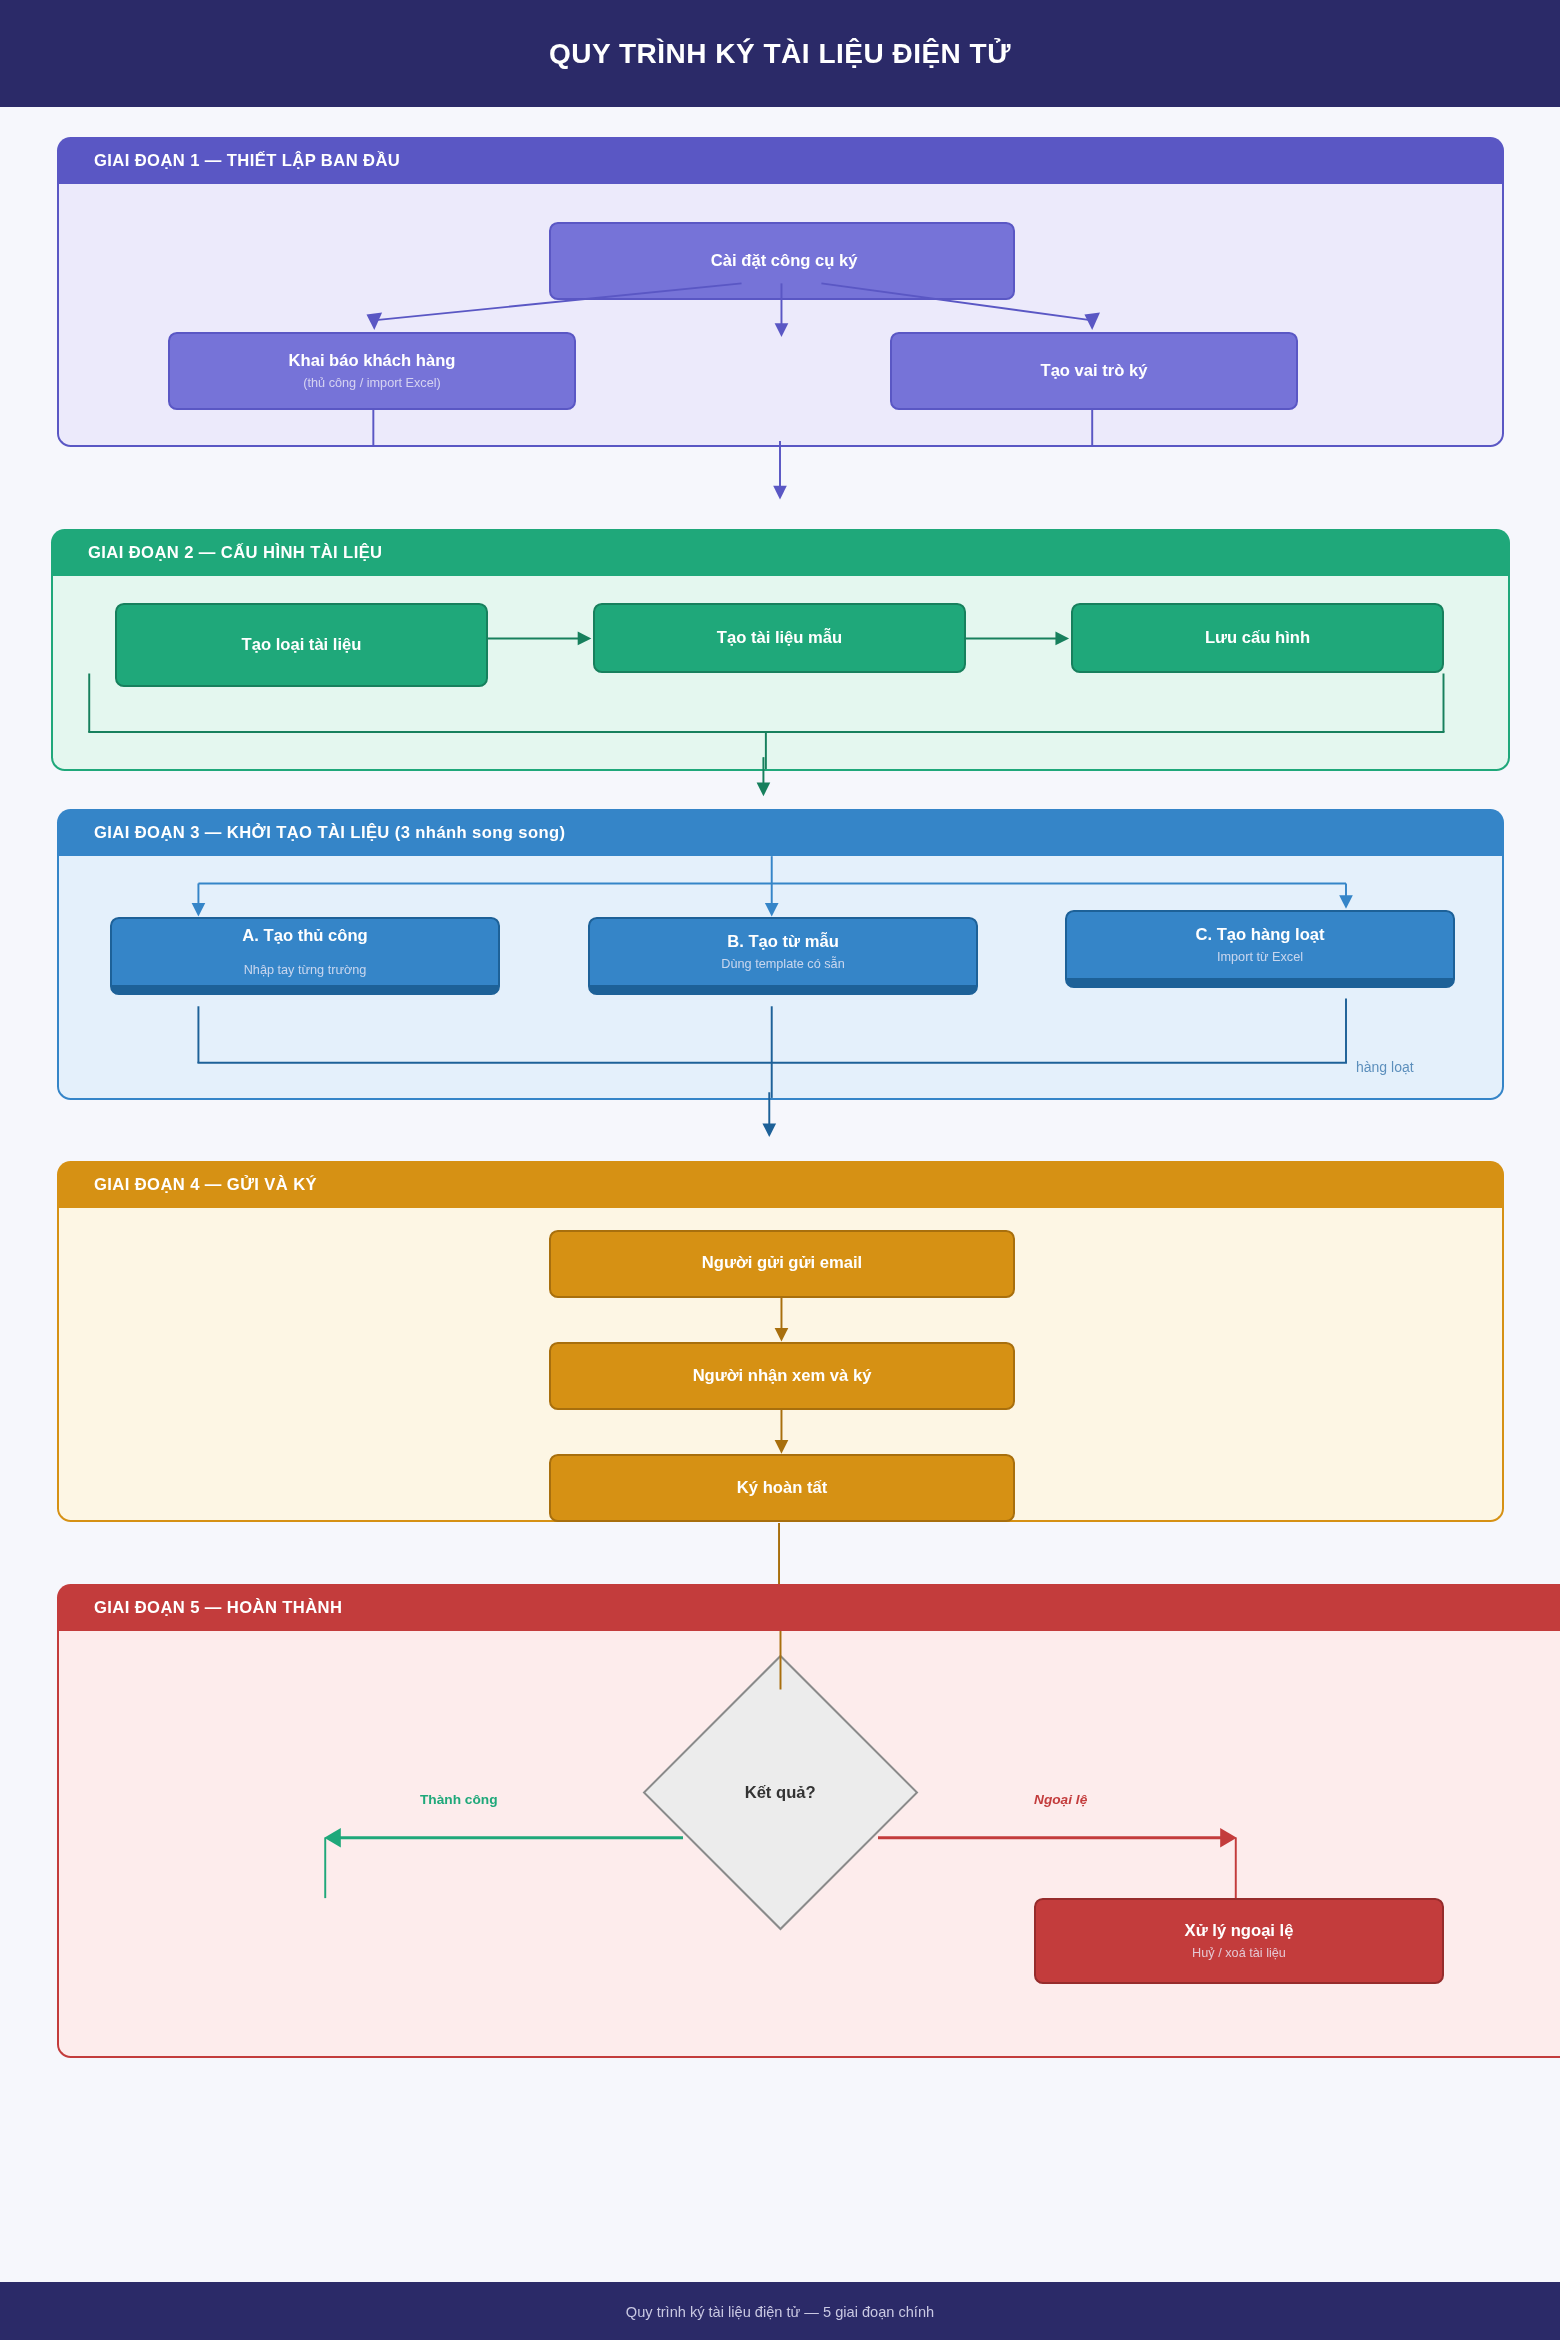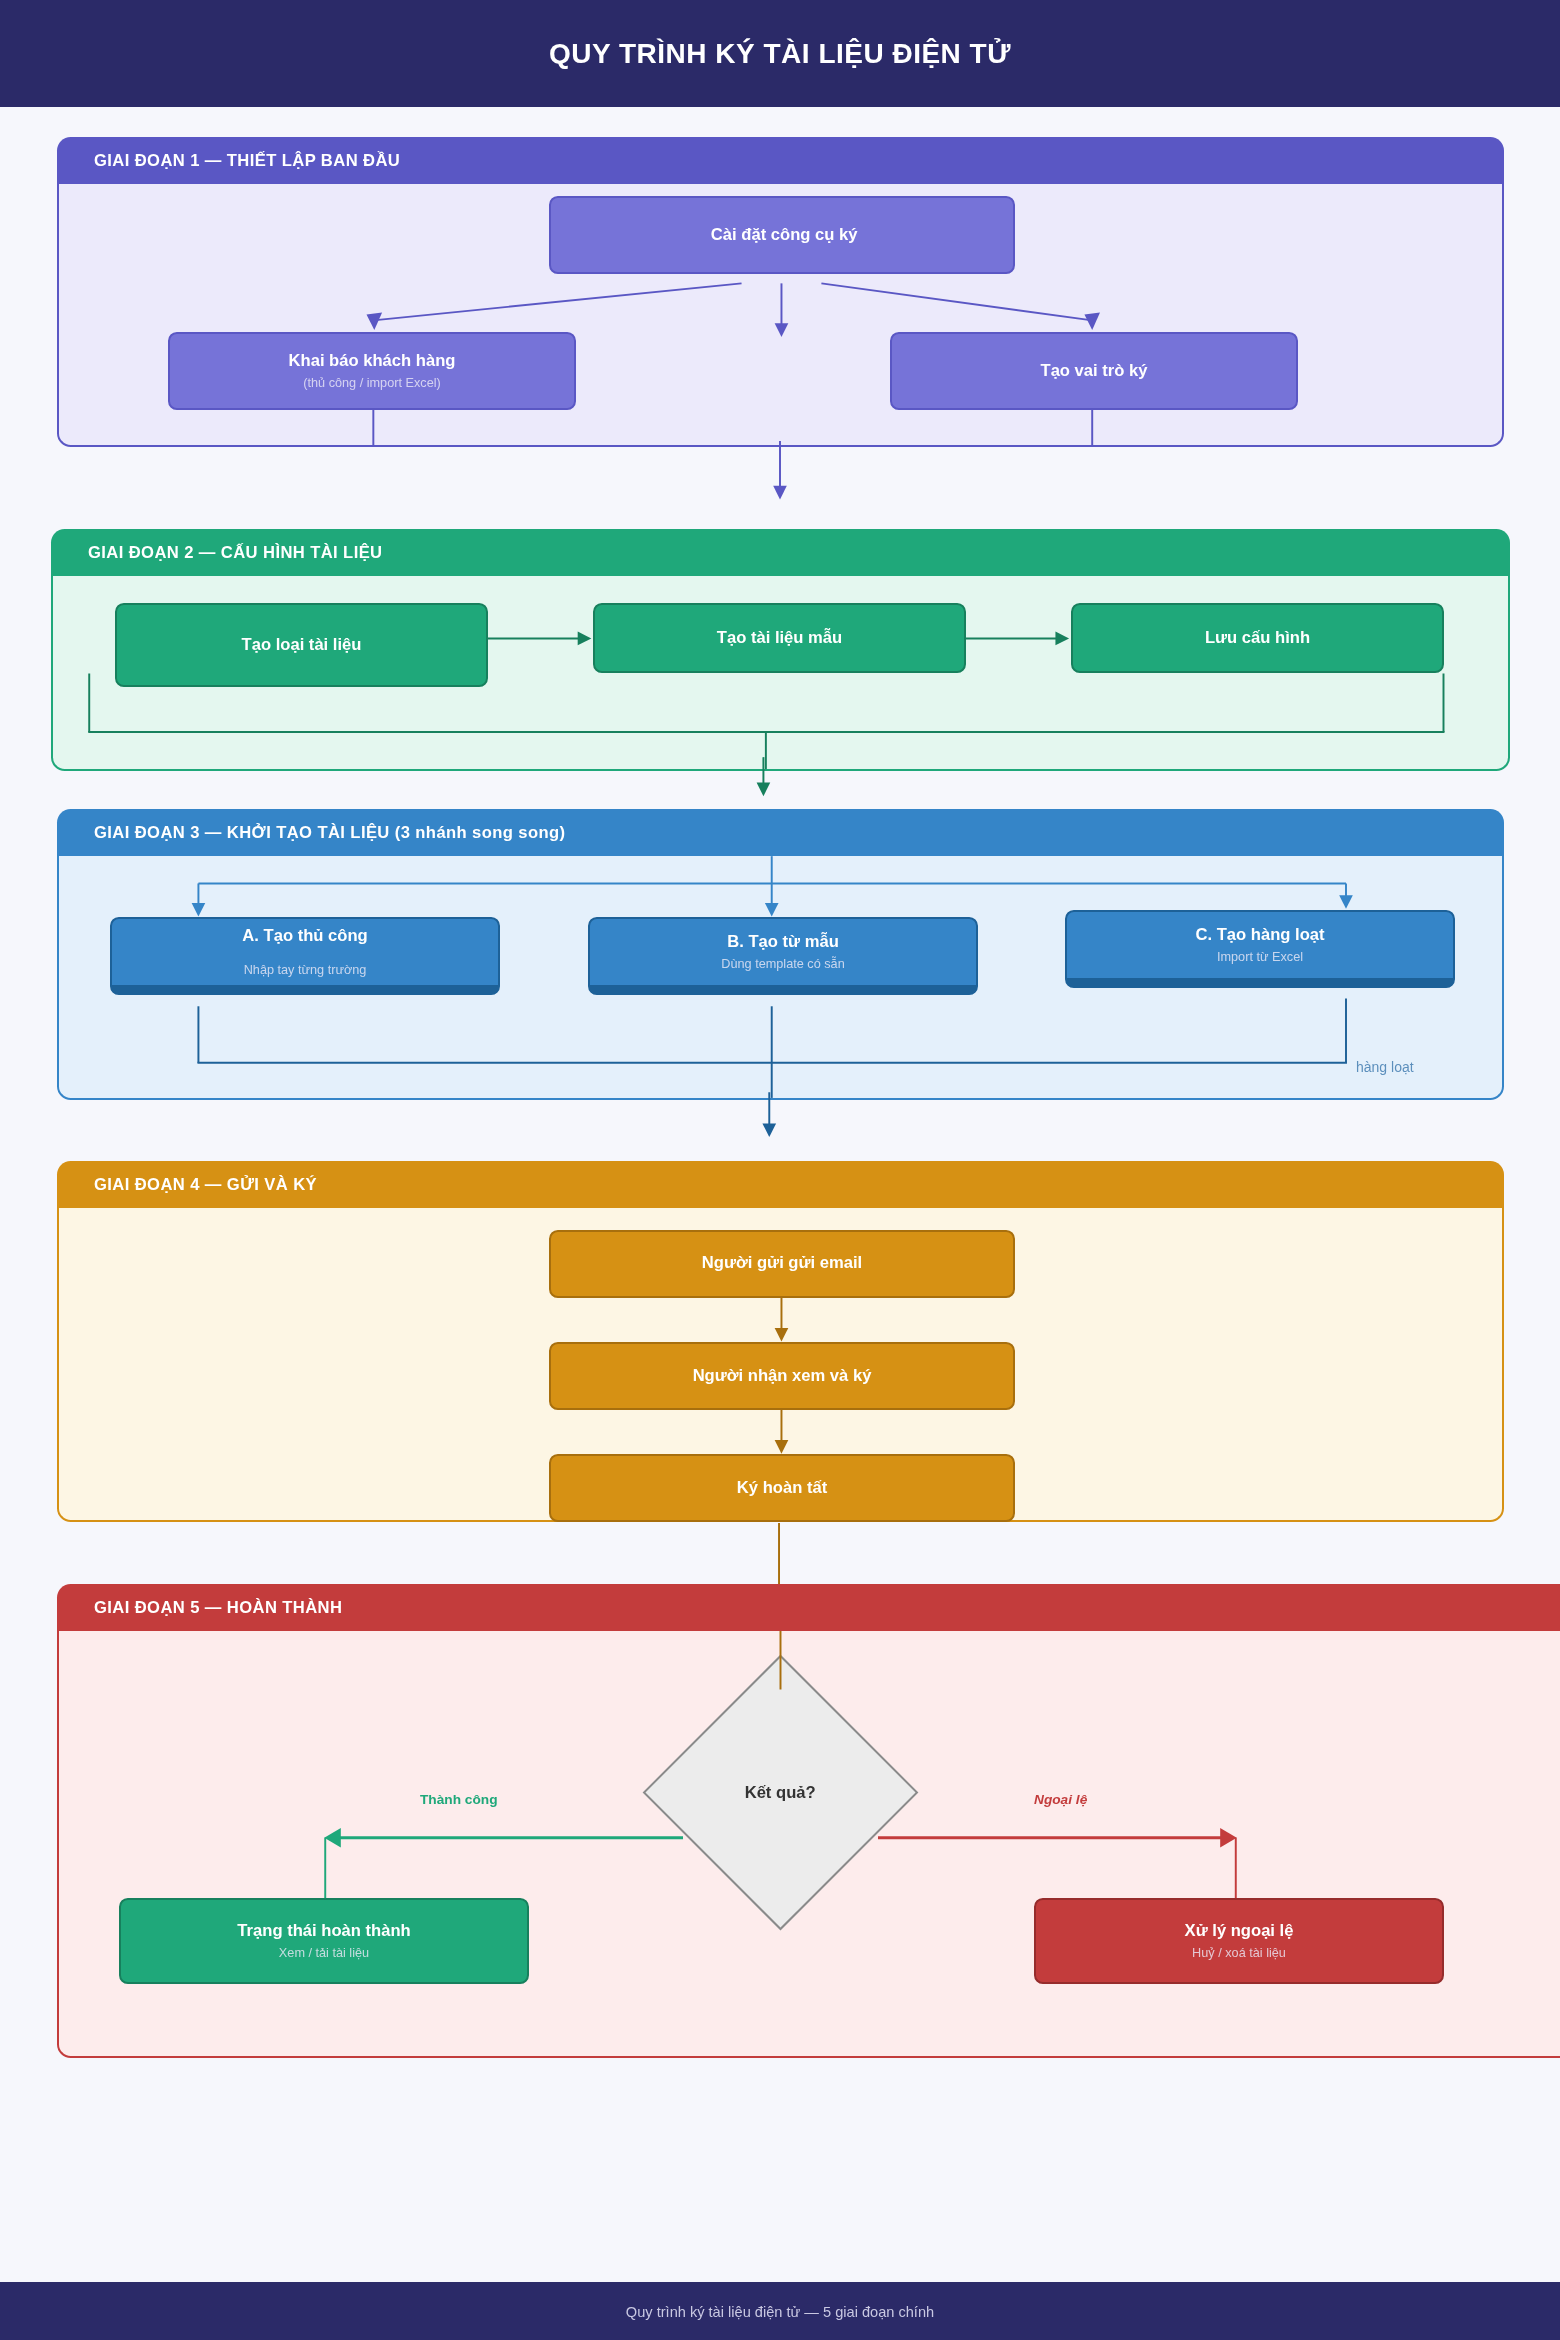--- a/index.html
+++ b/index.html
@@ -108,21 +108,21 @@
   <div class="header">
     <div class="header-title">QUY TRÌNH KÝ TÀI LIỆU ĐIỆN TỬ</div>
   </div>
 
   <div class="stage s1" style="left:57px; top:137px; width:1447px;">
     <div class="stage-head">
       <span>GIAI ĐOẠN 1 — THIẾT LẬP BAN ĐẦU</span>
     </div>
     <div class="stage-body" style="height:263px;">
 
-      <div class="node n-purple" style="left:490px; top:12px; width:466px; height:78px;padding-left:16px;">
+      <div class="node n-purple" style="left:490px; top:38px; width:466px; height:78px;padding-left:16px;">
         <div class="title">Cài đặt công cụ ký</div>
       </div>
 
       <div class="node n-purple" style="left:109px; top:148px; width:408px; height:78px;">
         <div class="title">Khai báo khách hàng</div>
         <div class="sub">(thủ công / import Excel)</div>
       </div>
 
       <div class="node n-purple" style="left:831px; top:148px; width:408px; height:78px;">
         <div class="title">Tạo vai trò ký</div>
@@ -270,24 +270,20 @@
     </div>
     <div class="stage-body" style="height:427px;">
 
       <div class="diamond" style="left:624px; top:64px; width:195px; height:195px;">
         <span>Kết quả?</span>
       </div>
 
       <div class="edge-label el-green" style="left:361px; top:161px;">Thành công</div>
       <div class="edge-label el-red" style="left:975px; top:161px;">Ngoại lệ</div>
 
-      <div class="node n-green" style="left:60px; top:267px; width:410px; height:86px;">
-        <div class="title">Trạng thái hoàn thành</div>
-        <div class="sub">Xem / tải tài liệu</div>
-      </div>
 
       <div class="node n-red" style="left:975px; top:267px; width:410px; height:86px;">
         <div class="title">Xử lý ngoại lệ</div>
         <div class="sub">Huỷ / xoá tài liệu</div>
       </div>
 
       <svg style="position:absolute; left:0; top:0; width:1443px; height:427px; pointer-events:none;" viewBox="0 0 1480 438" width="1443" height="427">
 
         <line x1="740" y1="-24" x2="740" y2="60" stroke="#a86f0d" stroke-width="2"></line>
 

